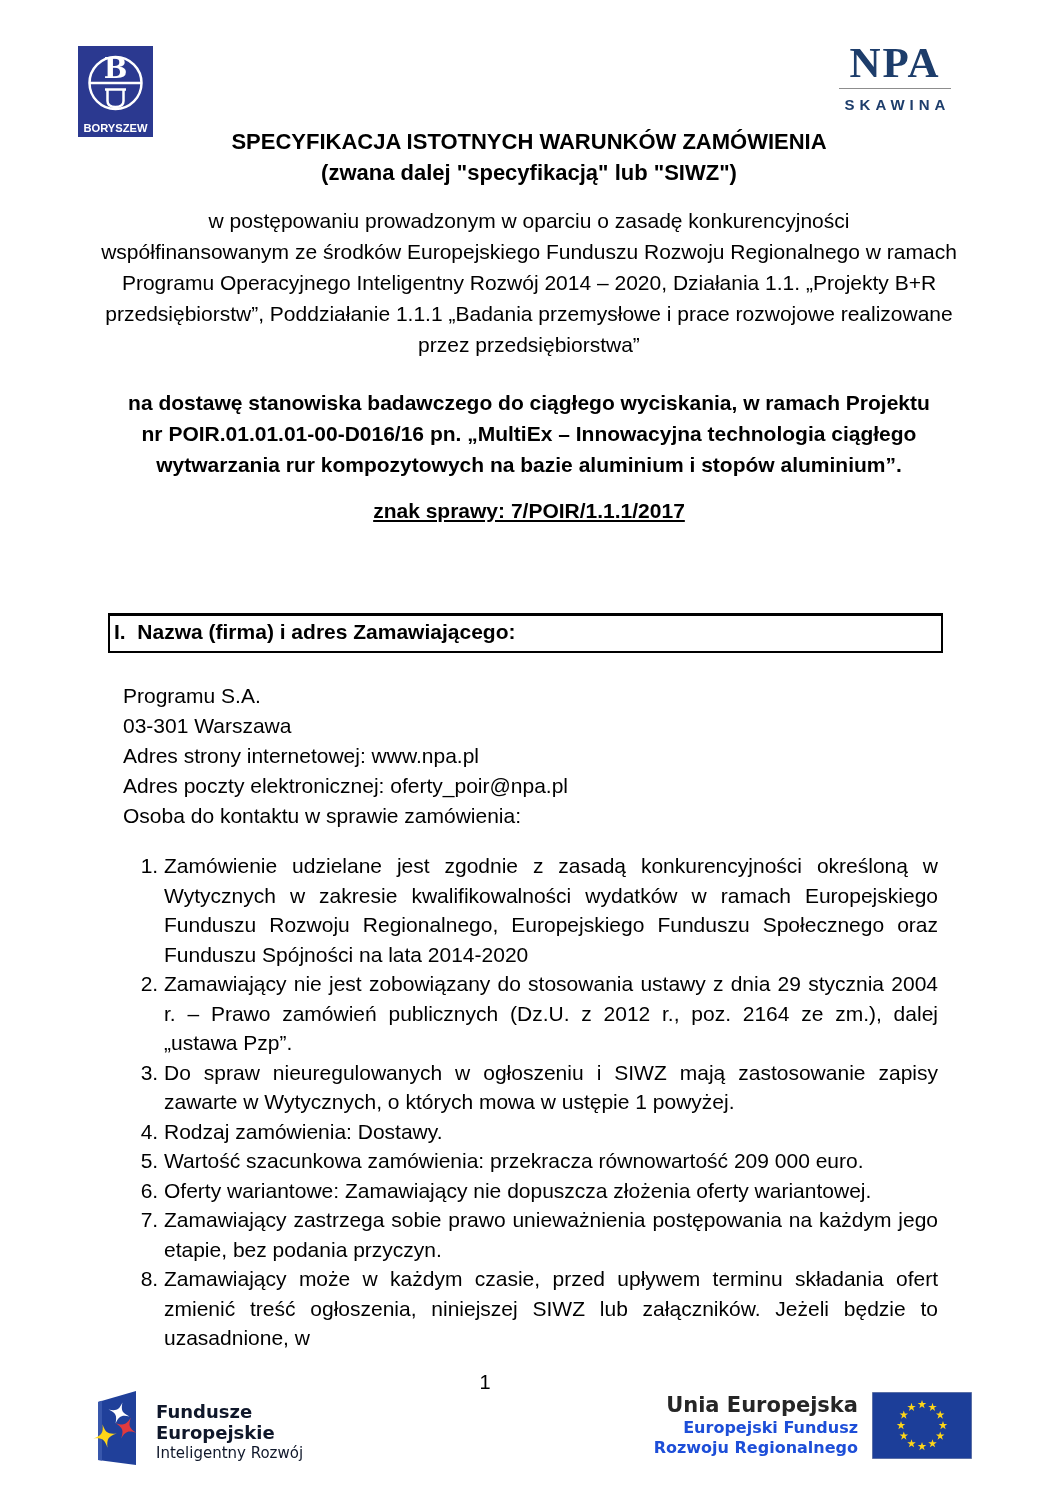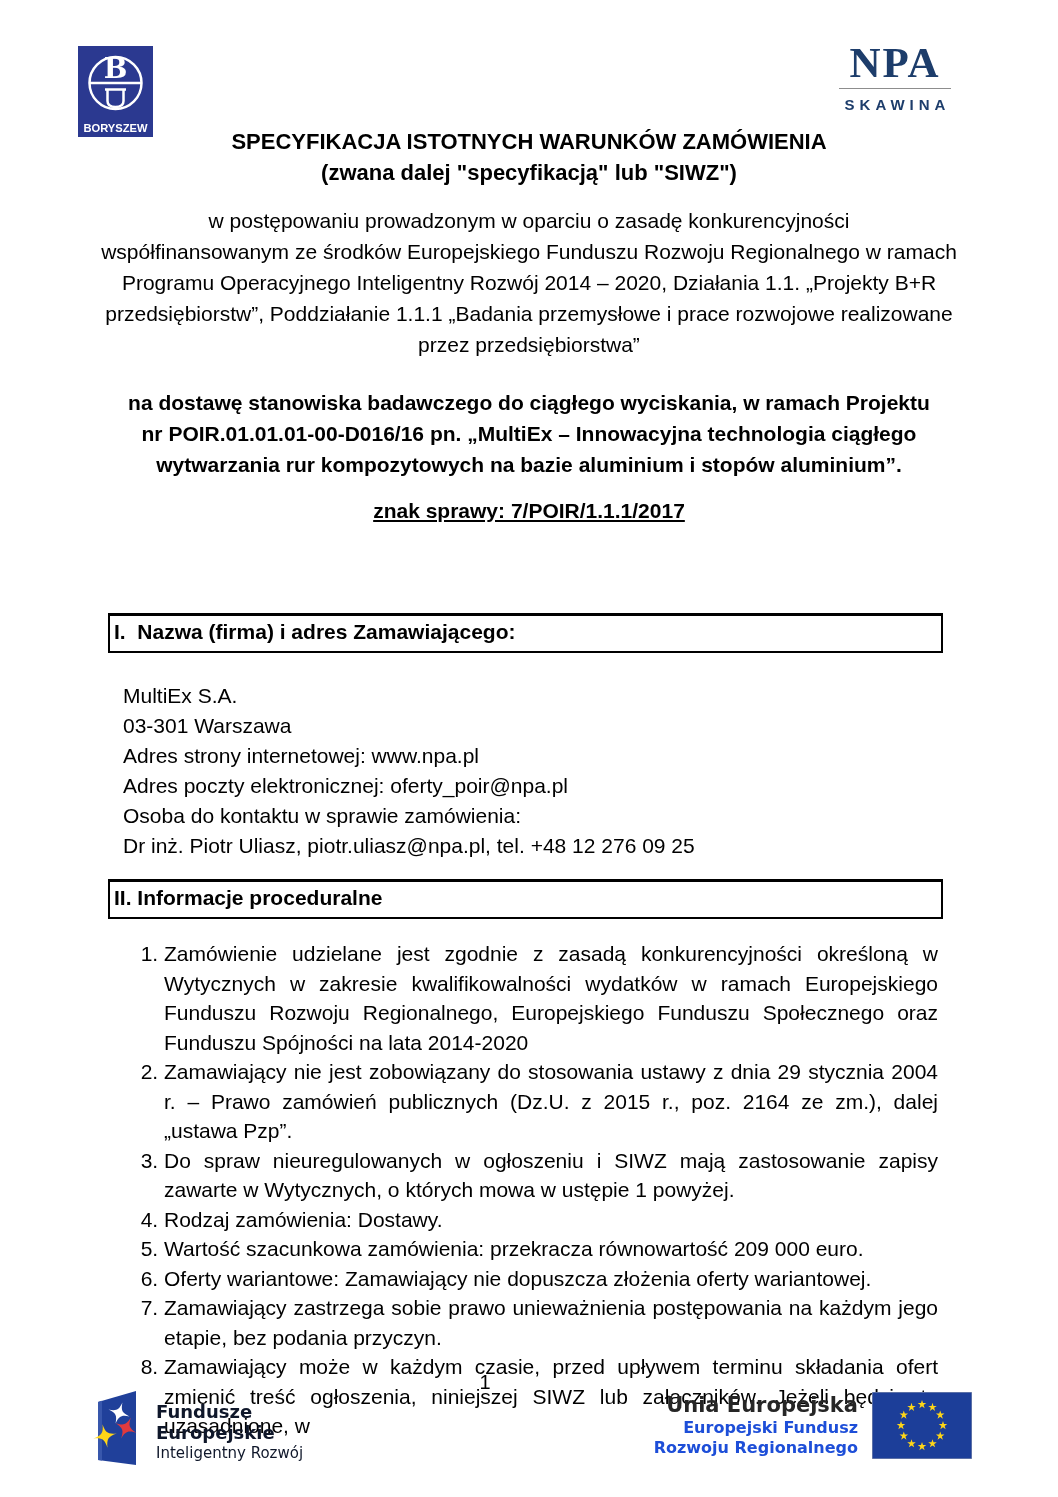--- a/index.html
+++ b/index.html
@@ -87,33 +87,31 @@
       <div>wytwarzania rur kompozytowych na bazie aluminium i stopów aluminium”.</div>
     </div>
 
   <div class="znak">
     <span class="u">znak sprawy: 7/POIR/1.1.1/2017</span>
   </div>
 
   <div class="section-box box1">I.  Nazwa (firma) i adres Zamawiającego:</div>
 
   <div class="address">
-      <div>MultiEx S.A.</div>
+      <div>Programu S.A.</div>
       <div>03-301 Warszawa</div>
       <div>Adres strony internetowej: www.npa.pl</div>
       <div>Adres poczty elektronicznej: oferty_poir@npa.pl</div>
       <div>Osoba do kontaktu w sprawie zamówienia:</div>
-      <div>Dr inż. Piotr Uliasz, piotr.uliasz@npa.pl, tel. +48 12 276 09 25</div>
     </div>
 
-  <div class="section-box box2">II. Informacje proceduralne</div>
 
   <ol class="proc-list">
       <li>Zamówienie udzielane jest zgodnie z zasadą konkurencyjności określoną w Wytycznych w zakresie kwalifikowalności wydatków w ramach Europejskiego Funduszu Rozwoju Regionalnego, Europejskiego Funduszu Społecznego oraz Funduszu Spójności na lata 2014-2020</li>
-      <li>Zamawiający nie jest zobowiązany do stosowania ustawy z dnia 29 stycznia 2004 r. – Prawo zamówień publicznych (Dz.U. z 2015 r., poz. 2164 ze zm.), dalej „ustawa Pzp”.</li>
+      <li>Zamawiający nie jest zobowiązany do stosowania ustawy z dnia 29 stycznia 2004 r. – Prawo zamówień publicznych (Dz.U. z 2012 r., poz. 2164 ze zm.), dalej „ustawa Pzp”.</li>
       <li>Do spraw nieuregulowanych w ogłoszeniu i SIWZ mają zastosowanie zapisy zawarte w Wytycznych, o których mowa w ustępie 1 powyżej.</li>
       <li>Rodzaj zamówienia: Dostawy.</li>
       <li>Wartość szacunkowa zamówienia: przekracza równowartość 209 000 euro.</li>
       <li>Oferty wariantowe: Zamawiający nie dopuszcza złożenia oferty wariantowej.</li>
       <li>Zamawiający zastrzega sobie prawo unieważnienia postępowania na każdym jego etapie, bez podania przyczyn.</li>
       <li>Zamawiający może w każdym czasie, przed upływem terminu składania ofert zmienić treść ogłoszenia, niniejszej SIWZ lub załączników. Jeżeli będzie to uzasadnione, w</li>
     </ol>
 
   <div class="page-number">1</div>
 

